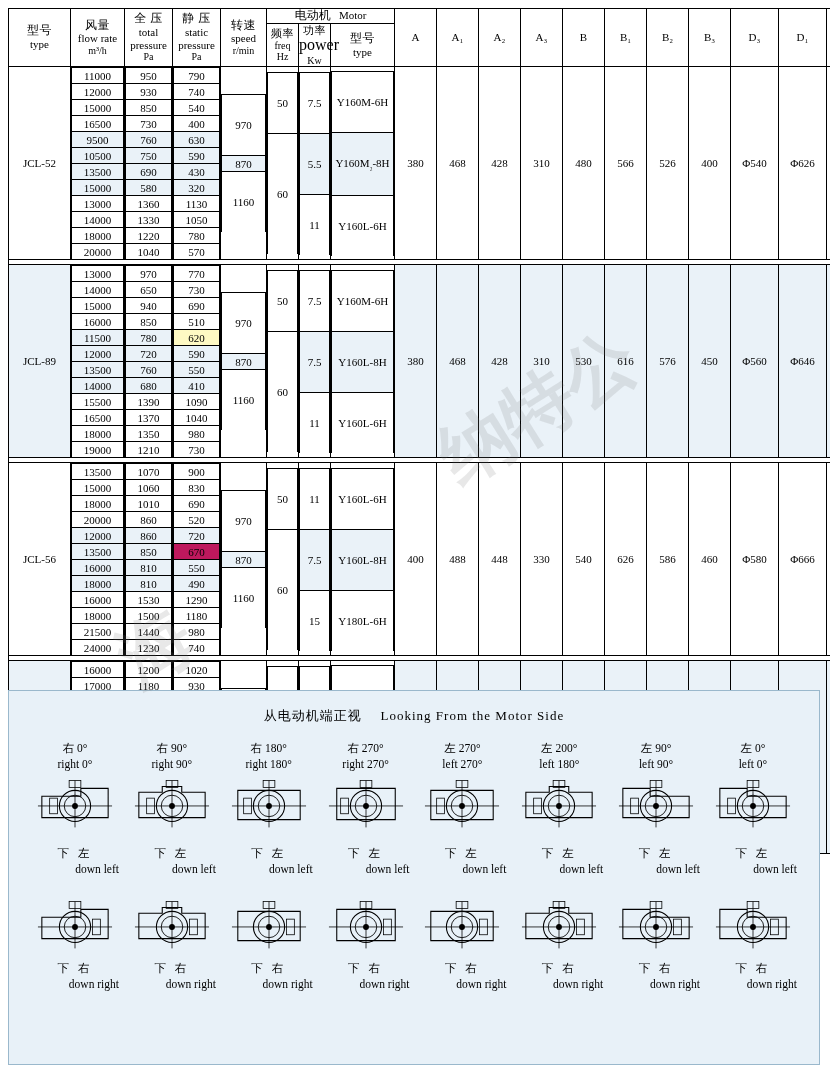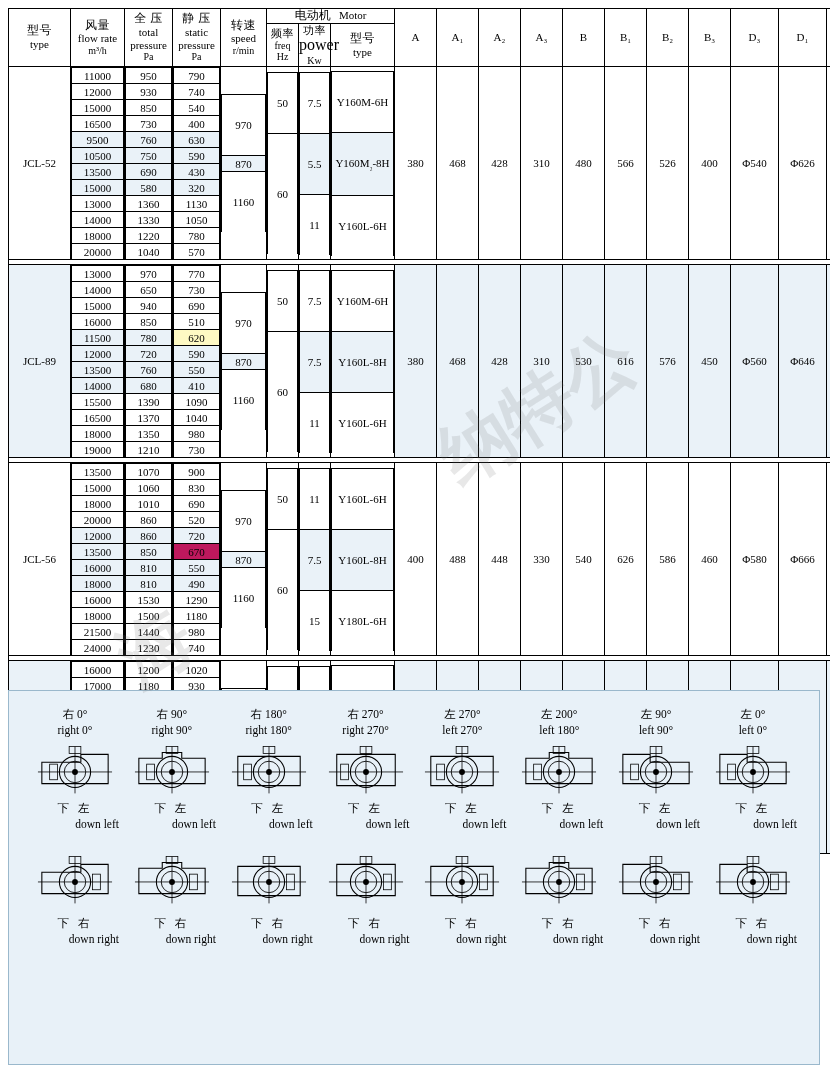--- a/index.html
+++ b/index.html
@@ -120,21 +120,21 @@
   }
   .fig .ang {
     font-size: 11.5px;
     line-height: 1.35;
   }
   .fig .ang .cn { display:block; }
   .fig .ang .en { display:block; }
   .fig .lbl {
     font-size: 11.5px;
     line-height: 1.35;
-    margin-top: 3px;
+    margin-top: 14px;
   }
   .fig .lbl .cn { display:block; letter-spacing: 3px;}
   .fig .lbl .en { display:block;text-align:right; }
   .fig svg { display: block; margin: 4px auto 0; }
 
   
   .watermark {
     position: absolute;
     left: 0; top: 0;
     width: 830px; height: 1075px;
@@ -1037,20 +1037,25 @@
             <td class="dimcell grp-band">480</td>
             <td class="dimcell grp-band">Φ600</td>
             <td class="dimcell grp-band">Φ686</td>
             <td class="dimcell grp-band">Φ650</td>
           </tr>
         </tbody>
     </table>
   </div>
 
   <div class="diagram">
+    <div class="diagram-title">
+      <span class="cn">从电动机端正视</span>
+      <span>&nbsp;&nbsp;&nbsp;</span>
+      <span class="en">Looking    From    the    Motor    Side</span>
+    </div>
     <div class="row-figs row1" id="diagram-row1">
         <div class="fig">
           <div class="ang">
             <span class="cn">右  0°</span>
             <span class="en">right 0°</span>
           </div>
           <svg width="78" height="56" viewBox="0 0 80 52">
             <path d="M6,18 L6,40 L74,40 L74,10 L46,10 L46,18 Z" fill="none" stroke="#000" stroke-width="1.1"></path>
             <line x1="2" y1="28" x2="78" y2="28" stroke="#000" stroke-width="0.8"></line>
             <line x1="40" y1="2" x2="40" y2="50" stroke="#000" stroke-width="0.8"></line>

